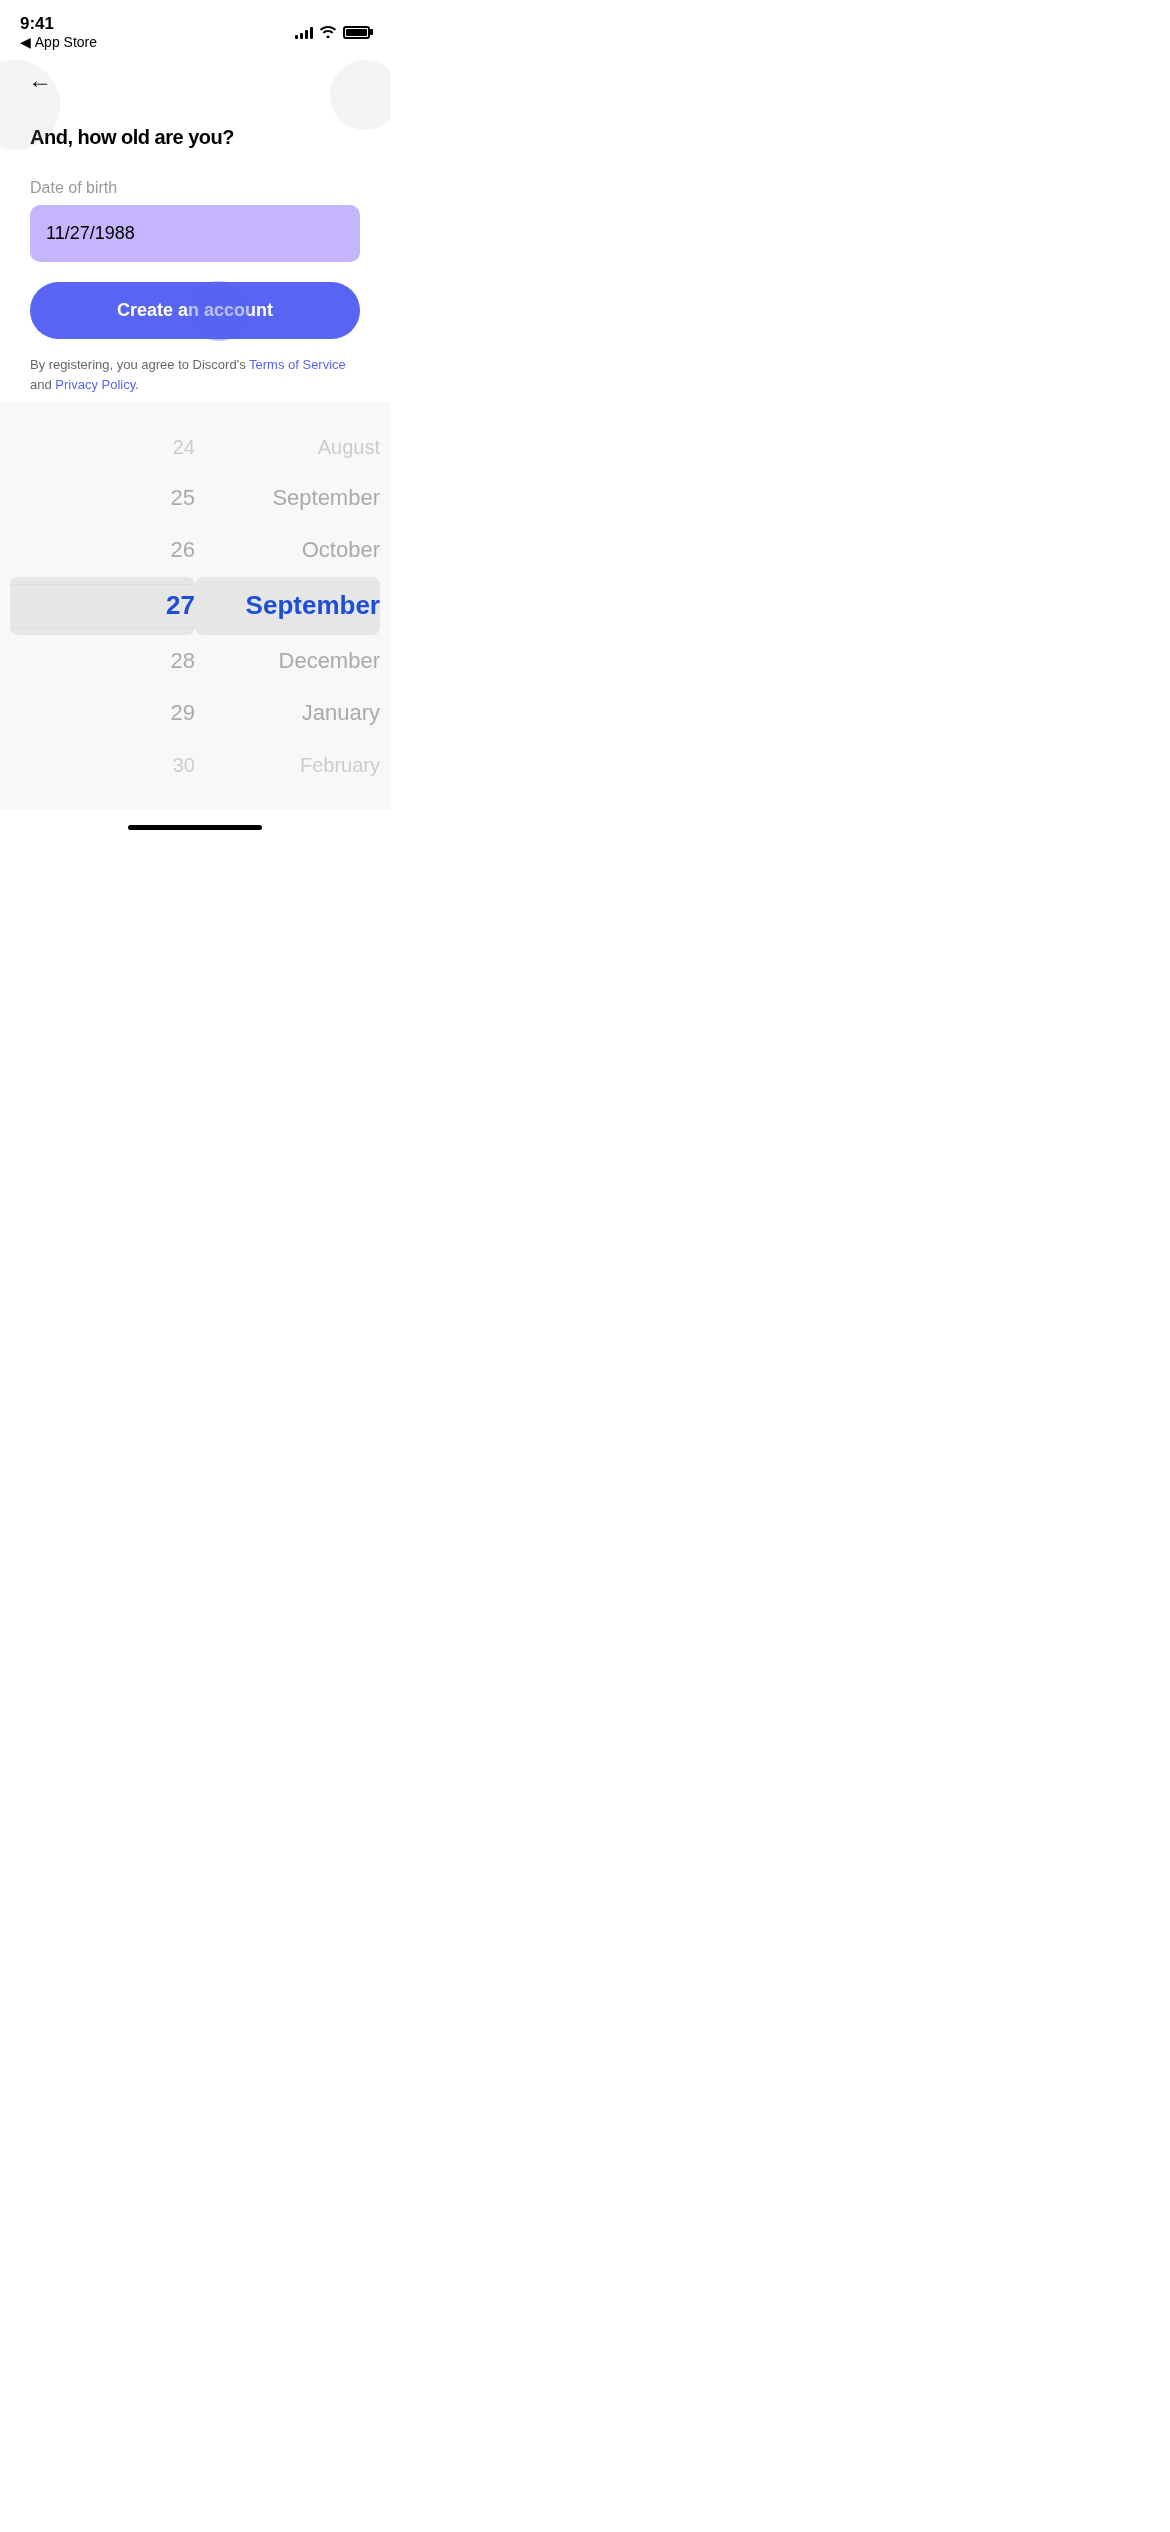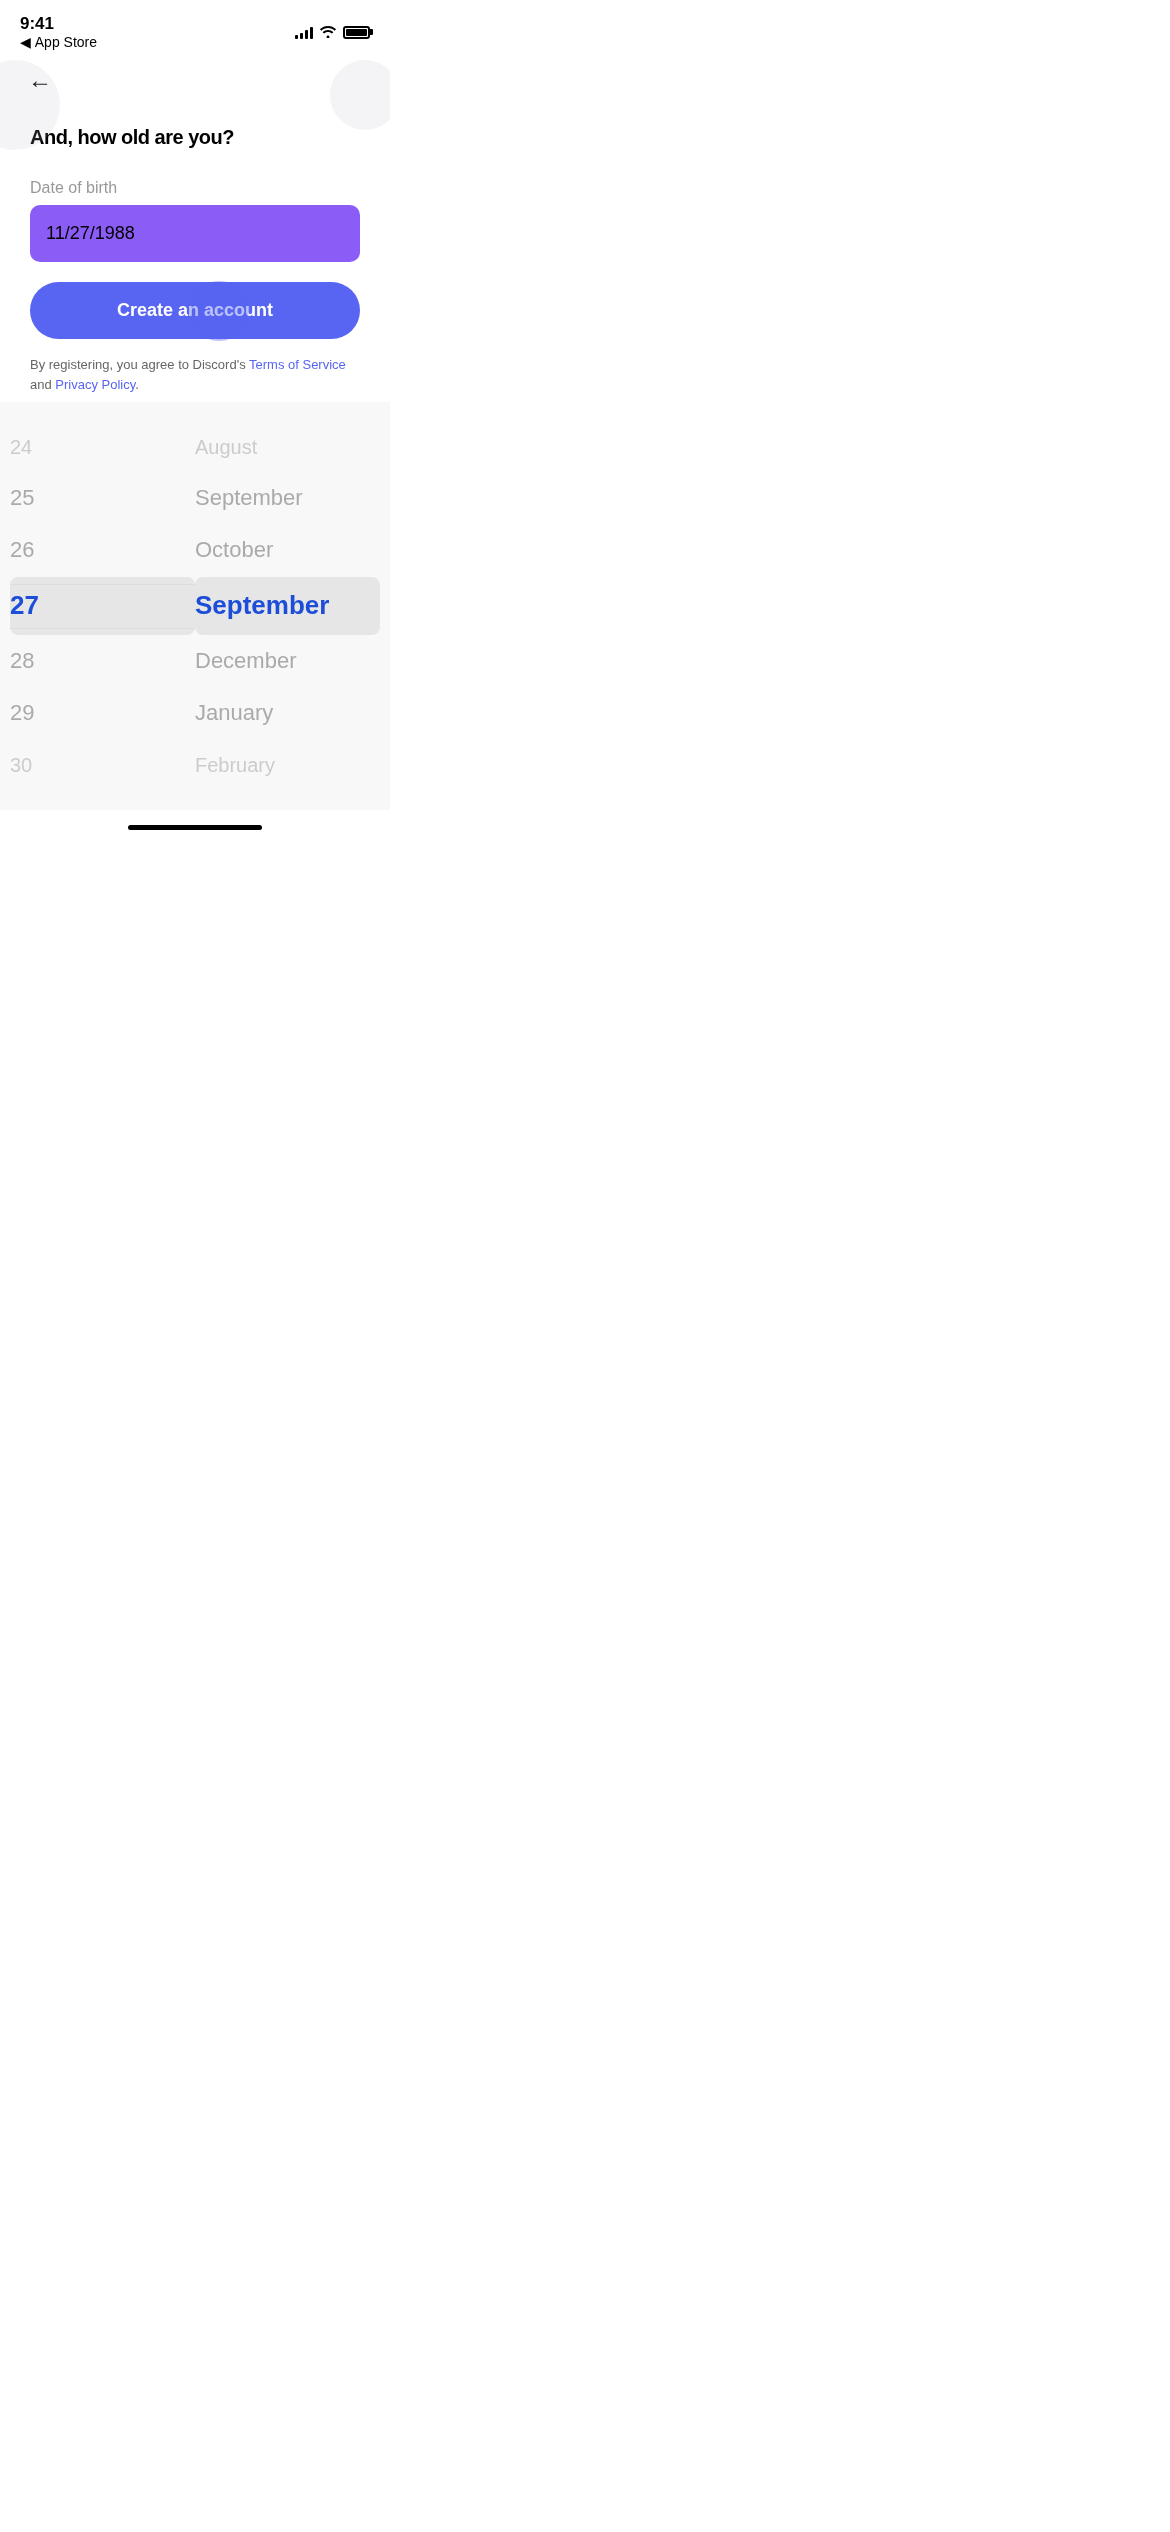--- a/index.html
+++ b/index.html
@@ -135,21 +135,21 @@
     }
 
     .field-label {
       font-size: 16px;
       color: #999;
       margin-bottom: 8px;
       font-weight: 400;
     }
 
     .date-input-field {
-      background: #8b5cf6;
+      background: #c4b5fd;
       border-radius: 10px;
       padding: 18px 16px;
       font-size: 18px;
       color: #000;
       width: 100%;
       margin-bottom: 20px;
       border: none;
     }
 
     .create-account-btn {
@@ -199,21 +199,21 @@
       align-items: center;
       gap: 0;
       position: relative;
     }
 
     .picker-item {
       font-size: 22px;
       color: #aaa;
       padding: 12px 0;
       width: 100%;
-      text-align: left;
+      text-align: right;
       line-height: 1.3;
     }
 
     .picker-item.selected {
       font-size: 26px;
       font-weight: 700;
       color: #1d4ed8;
       background: rgba(0,0,0,0.07);
       border-radius: 8px;
     }

